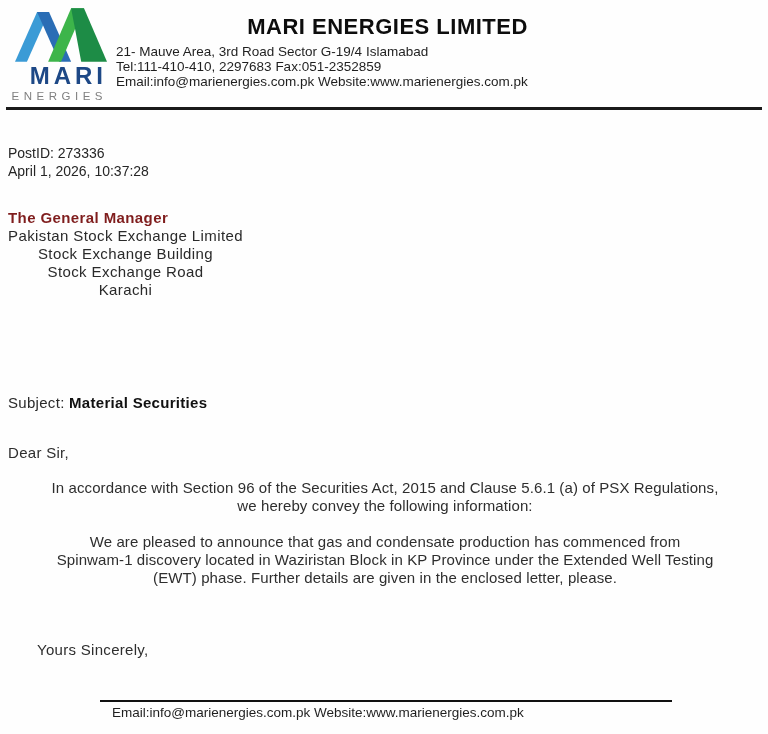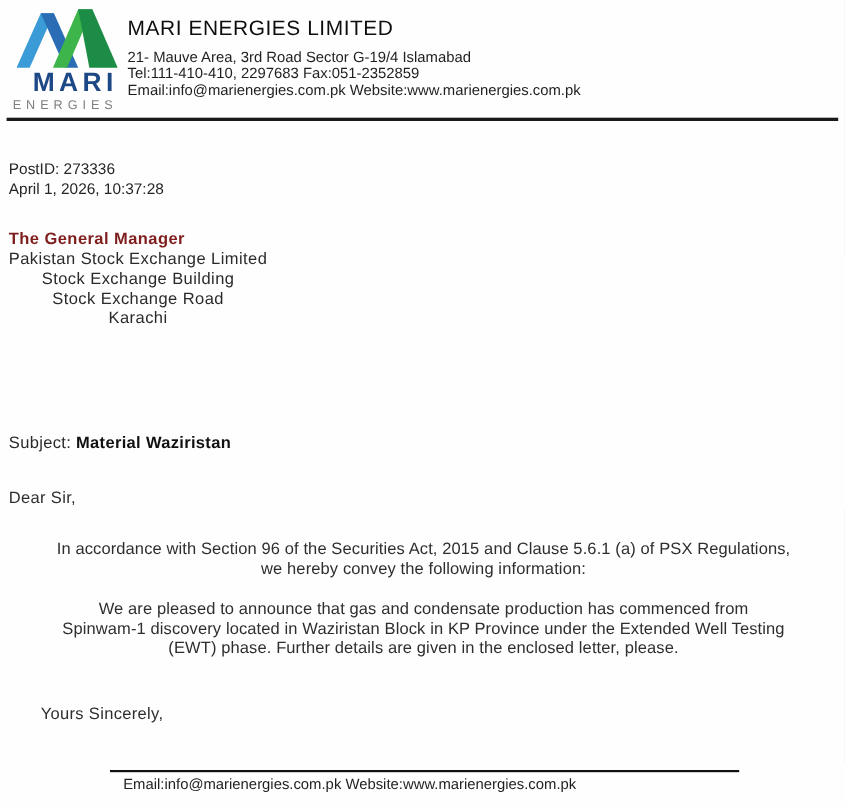--- a/index.html
+++ b/index.html
@@ -41,26 +41,27 @@
     line-height: 14px;
   }
 
   .header-text {
     position: absolute;
     left: 116px;
     top: 13px;
     line-height: 15px;
   }
   .company-name {
-    font-size: 19px;
-    font-weight: 400;
+    font-size: 22px;
+    font-weight: 700;
     color: #0d0d0d;
     letter-spacing: 0.5px;
     line-height: 28px;
     margin-bottom: 3px;
+    text-align: right;
   }
   .contact-line {
     font-size: 13.5px;
     color: #1f1f1f;
     line-height: 15px;
   }
 
   .header-rule {
     position: absolute;
     left: 6px;
@@ -112,21 +113,20 @@
   }
 
   .para {
     position: absolute;
     left: 8px;
     width: 754px;
     font-size: 15px;
     line-height: 18px;
     color: #2e2e2e;
     letter-spacing: 0.1px;
-    margin-top: 12px;
   }
   .para-1 { top: 479px; }
   .para-2 { top: 533px; }
 
   .closing {
     position: absolute;
     left: 8px;
     top: 641px;
     font-size: 15px;
     color: #2e2e2e;
@@ -182,21 +182,21 @@
   </div>
 
   <div class="recipient">
     <div class="recipient-title">The General Manager</div>
     <div class="pre-lines">Pakistan Stock Exchange Limited
 Stock Exchange Building
 Stock Exchange Road
 Karachi</div>
   </div>
 
-  <div class="subject"><span>Subject: </span><span class="subject-value">Material Waziristan</span></div>
+  <div class="subject"><span>Subject: </span><span class="subject-value">Material Securities</span></div>
 
   <div class="salutation">Dear Sir,</div>
 
   <div class="para para-1 pre-lines">In accordance with Section 96 of the Securities Act, 2015 and Clause 5.6.1 (a) of PSX Regulations,
 we hereby convey the following information:</div>
 
   <div class="para para-2 pre-lines">We are pleased to announce that gas and condensate production has commenced from
 Spinwam-1 discovery located in Waziristan Block in KP Province under the Extended Well Testing
 (EWT) phase. Further details are given in the enclosed letter, please.</div>
 

